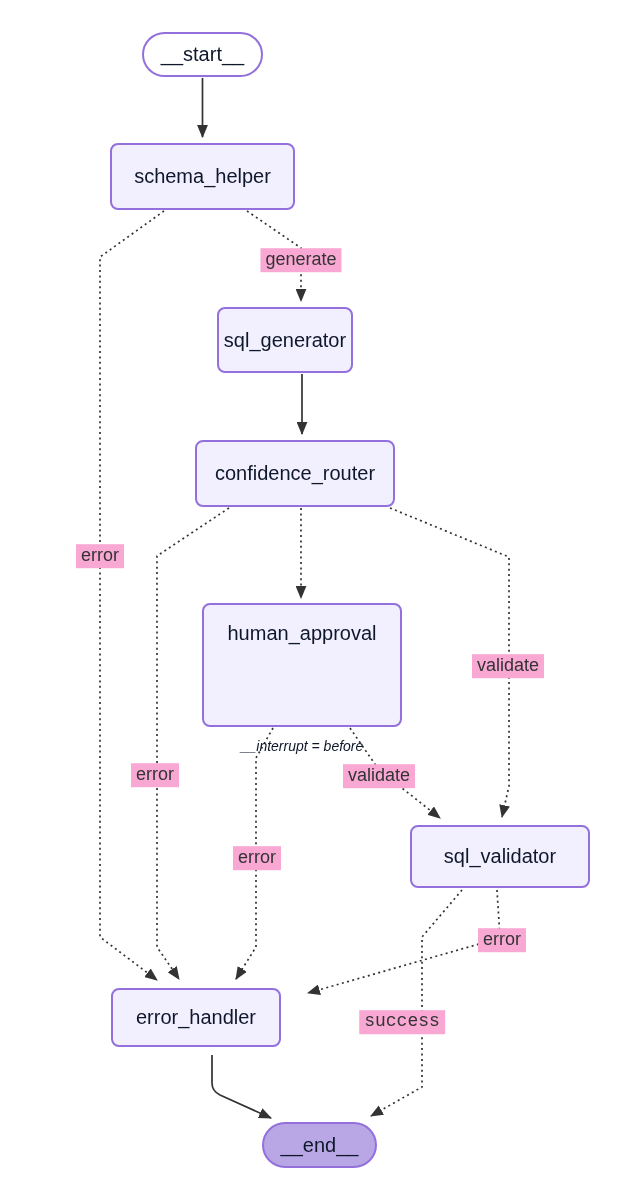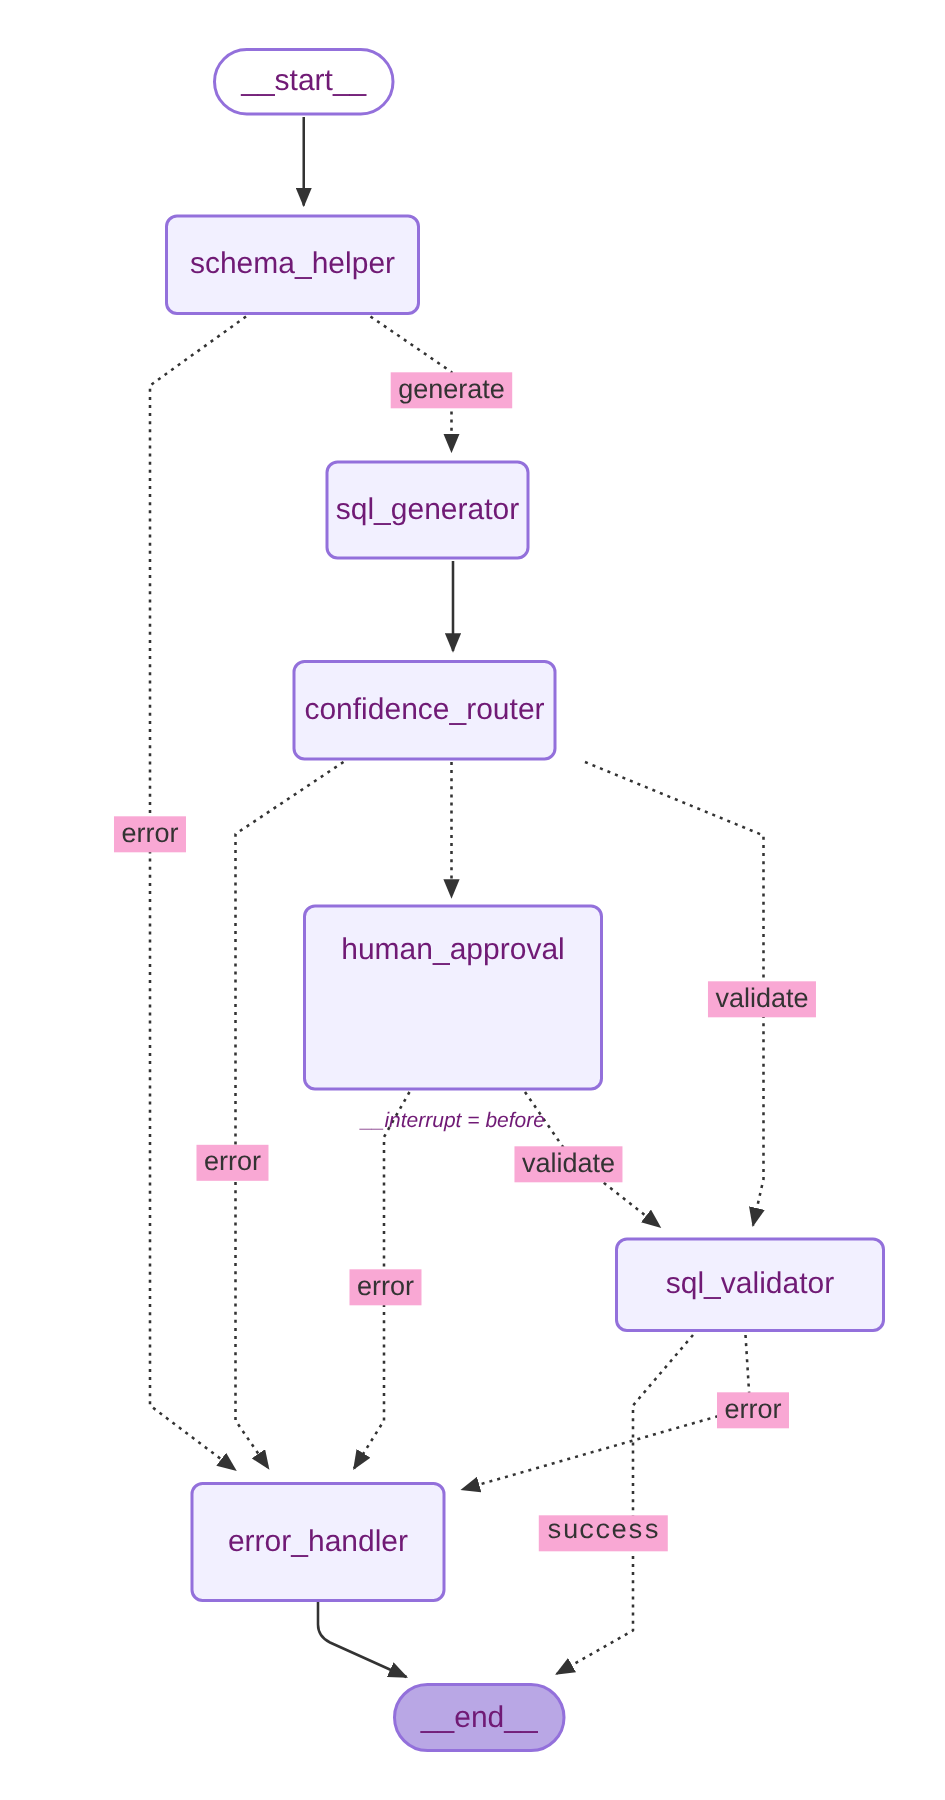--- a/index.html
+++ b/index.html
@@ -12,21 +12,21 @@
     overflow:hidden;
   }
   svg.edges{position:absolute;left:0;top:0;width:630px;height:1200px;}
   .node{
     position:absolute;
     box-sizing:border-box;
     background:#f2f0ff;
     border:2px solid #9370db;
     border-radius:8px;
     display:flex;align-items:center;justify-content:center;
-    font-size:20px;color:#701a75;
+    font-size:20px;color:#0f172a;
     text-align:center;
   }
   .pill{border-radius:24px;}
   .start-node{background:#ffffff;}
   .end-node{background:#b9a7e5;}
   .compound{
     flex-direction:column;justify-content:flex-start;
     padding-top:17px;
     border-width:2.5px;
   }
@@ -74,43 +74,43 @@
     <path d="M350,728 L379,770 L440,818" fill="none" stroke="#333333" stroke-width="1.7" stroke-dasharray="2 3.4" stroke-linejoin="round" marker-end="url(#arrow)"></path>
     <path d="M273,728 L256,758 L256,947 L236,979" fill="none" stroke="#333333" stroke-width="1.7" stroke-dasharray="2 3.4" stroke-linejoin="round" marker-end="url(#arrow)"></path>
     <path d="M497,890 L500,938 L308,993" fill="none" stroke="#333333" stroke-width="1.7" stroke-dasharray="2 3.4" stroke-linejoin="round" marker-end="url(#arrow)"></path>
     <path d="M462,890 L422,937 L422,1087 L371,1116" fill="none" stroke="#333333" stroke-width="1.7" stroke-dasharray="2 3.4" stroke-linejoin="round" marker-end="url(#arrow)"></path>
   </svg>
 
   <div class="node pill start-node" style="left:142px;top:32px;width:121px;height:45px;">
     <span>__start__</span>
   </div>
 
-  <div class="node" style="left:110px;top:143px;width:170px;height:67px;">
+  <div class="node" style="left:110px;top:143px;width:185px;height:67px;">
     <span>schema_helper</span>
   </div>
 
   <div class="node" style="left:217px;top:307px;width:136px;height:66px;justify-content:center;">
     <span>sql_generator</span>
   </div>
 
-  <div class="node" style="left:195px;top:440px;width:176px;height:67px;">
+  <div class="node" style="left:195px;top:440px;width:200px;height:67px;">
     <span>confidence_router</span>
   </div>
 
   <div class="node compound" style="left:202px;top:603px;width:200px;height:124px;gap:28px;">
     <span>human_approval</span>
     <div class="divider"></div>
     <span class="subtitle">__interrupt = before</span>
   </div>
 
   <div class="node" style="left:410px;top:825px;width:180px;height:63px;">
     <span>sql_validator</span>
   </div>
 
-  <div class="node" style="left:127px;top:988px;width:170px;height:80px;">
+  <div class="node" style="left:111px;top:988px;width:170px;height:59px;">
     <span>error_handler</span>
   </div>
 
   <div class="node pill end-node" style="left:262px;top:1122px;width:115px;height:46px;">
     <span>__end__</span>
   </div>
 
   <div class="edge-label" style="left:301px;top:260px;">generate</div>
   <div class="edge-label" style="left:100px;top:556px;">error</div>
   <div class="edge-label" style="left:155px;top:775px;">error</div>

